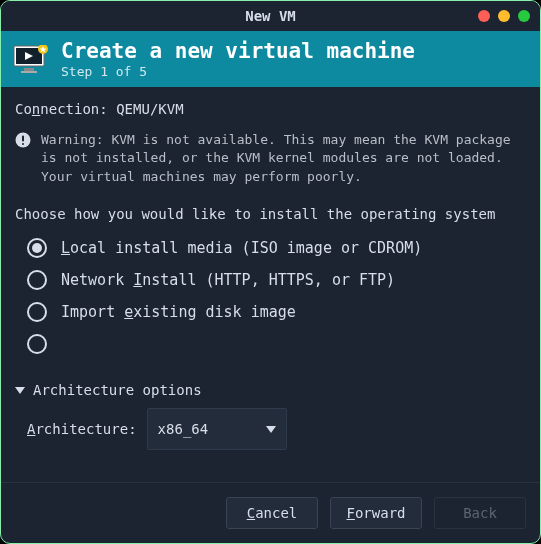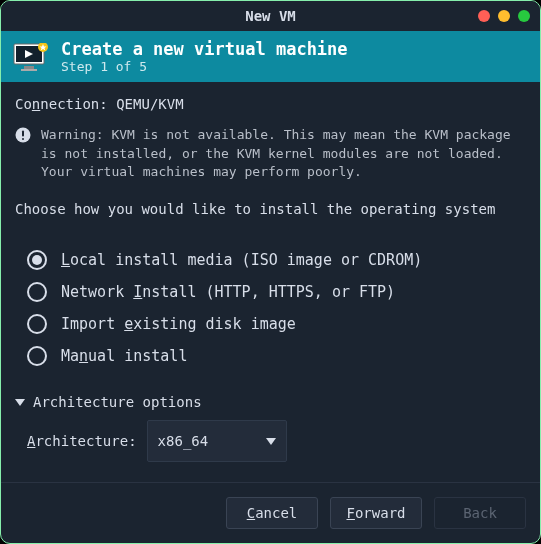--- a/index.html
+++ b/index.html
@@ -51,21 +51,21 @@
     gap: 12px;
     padding: 8px 12px;
   }
   .header .vm-icon {
     width: 36px; height: 28px;
     position: relative;
     flex-shrink: 0;
   }
   .header h1 {
     color: #fff;
-    font-size: 17px;
+    font-size: 21px;
     font-weight: bold;
     line-height: 1.2;
   }
   .header .step {
     color: #cfe9ee;
     font-size: 13px;
   }
 
   .body {
     padding: 14px 14px 10px 14px;
@@ -82,21 +82,21 @@
     gap: 10px;
     align-items: flex-start;
     color: #b9bfc9;
     font-size: 13px;
     line-height: 1.4;
   }
   .warning .icon { flex-shrink: 0; margin-top: 1px; }
 
   .choose-label { color: #d8dee9; font-size: 14px; margin-top: 6px; }
 
-  .radios { display: flex; flex-direction: column; gap: 12px; padding-left: 12px; margin-top: 19px; }
+  .radios { display: flex; flex-direction: column; gap: 12px; padding-left: 12px; margin-top: 2px; }
   .radio-row {
     display: flex; align-items: center; gap: 14px;
     font-size: 15px; color: #d8dee9;
     cursor: pointer;
   }
   .radio-outer {
     width: 20px; height: 20px; border-radius: 50%;
     border: 2px solid #d8dee9;
     display: flex; align-items: center; justify-content: center;
     flex-shrink: 0;
@@ -224,21 +224,20 @@
         <div class="radio-row">
           <div class="radio-outer"></div>
           <span class="lbl"><span>Network </span><span class="u">I</span><span>nstall (HTTP, HTTPS, or FTP)</span></span>
         </div>
         <div class="radio-row">
           <div class="radio-outer"></div>
           <span class="lbl"><span>Import </span><span class="u">e</span><span>xisting disk image</span></span>
         </div>
         <div class="radio-row">
           <div class="radio-outer"></div>
-          <span class="lbl"><span>Ma</span><span class="u">n</span><span>ual install</span></span>
         </div>
       </div>
 
     <div class="arch-section">
       <div class="arch-toggle">
         <span>
           <svg width="10" height="10" viewBox="0 0 10 10">
               <polygon points="0,2 10,2 5,9" fill="#d8dee9"></polygon>
             </svg>
         </span>

